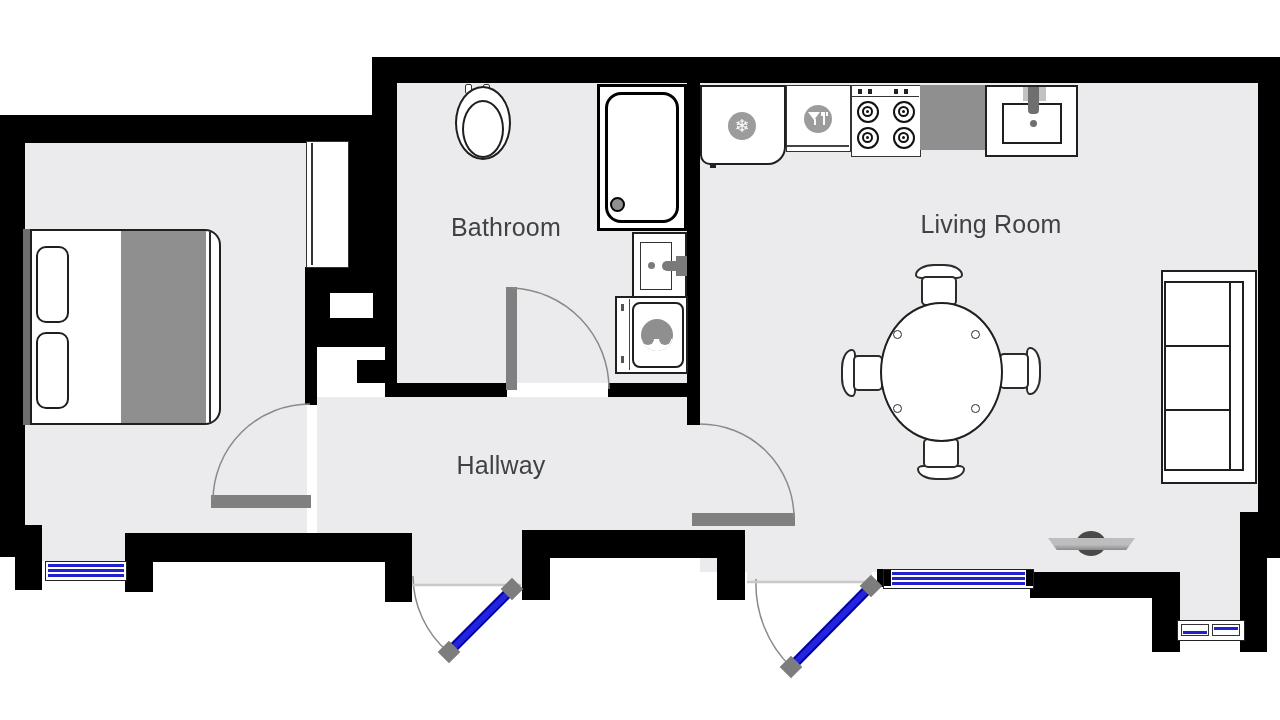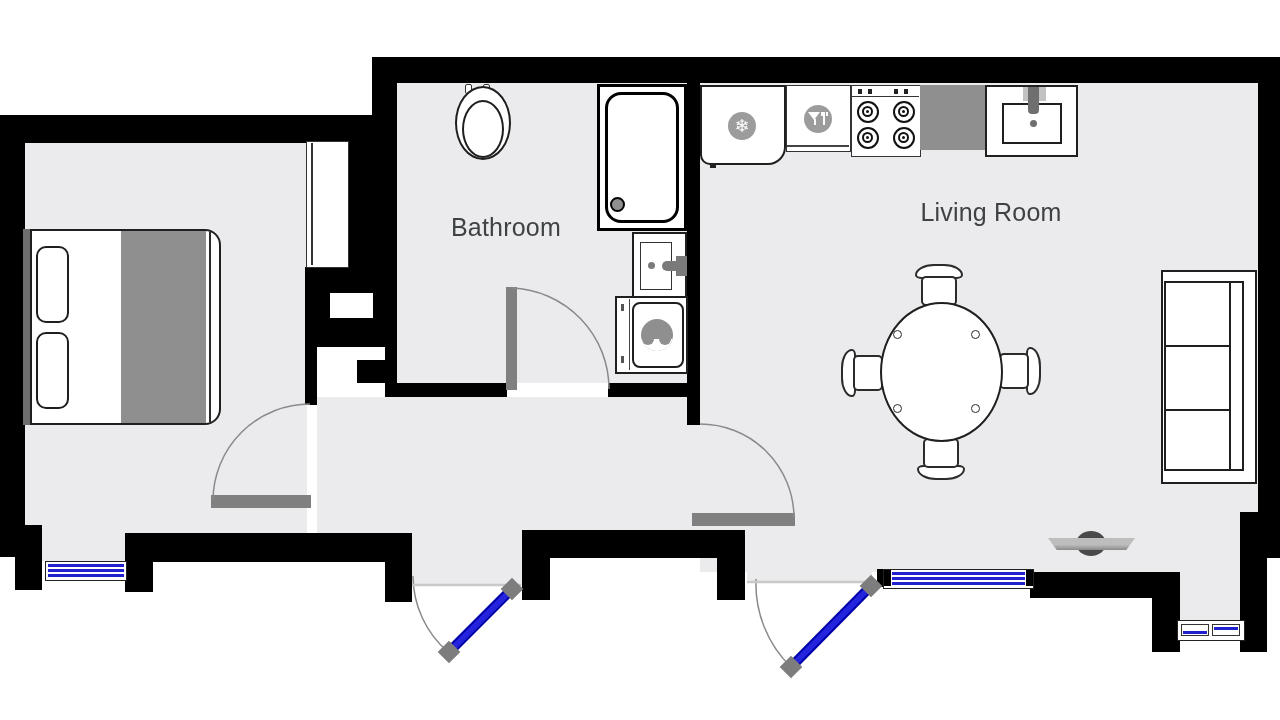--- a/index.html
+++ b/index.html
@@ -248,14 +248,15 @@
     </g>
     <g fill="#7d7d7d">
       <rect x="441" y="644" width="16" height="16" transform="rotate(45 449 652)"></rect>
       <rect x="504" y="581" width="16" height="16" transform="rotate(45 512 589)"></rect>
       <rect x="783" y="659" width="16" height="16" transform="rotate(45 791 667)"></rect>
       <rect x="863" y="578" width="16" height="16" transform="rotate(45 871 586)"></rect>
     </g>
   </svg>
 
   <div class="room-label" style="left:420px;top:213px;">Bathroom</div>
-  <div class="room-label" style="left:905px;top:198px;">Living Room</div>
+  <div class="room-label" style="left:905px;top:210px;">Living Room</div>
+  <div class="room-label" style="left:415px;top:451px;">Hallway</div>
 </div>
 
 </body></html>

